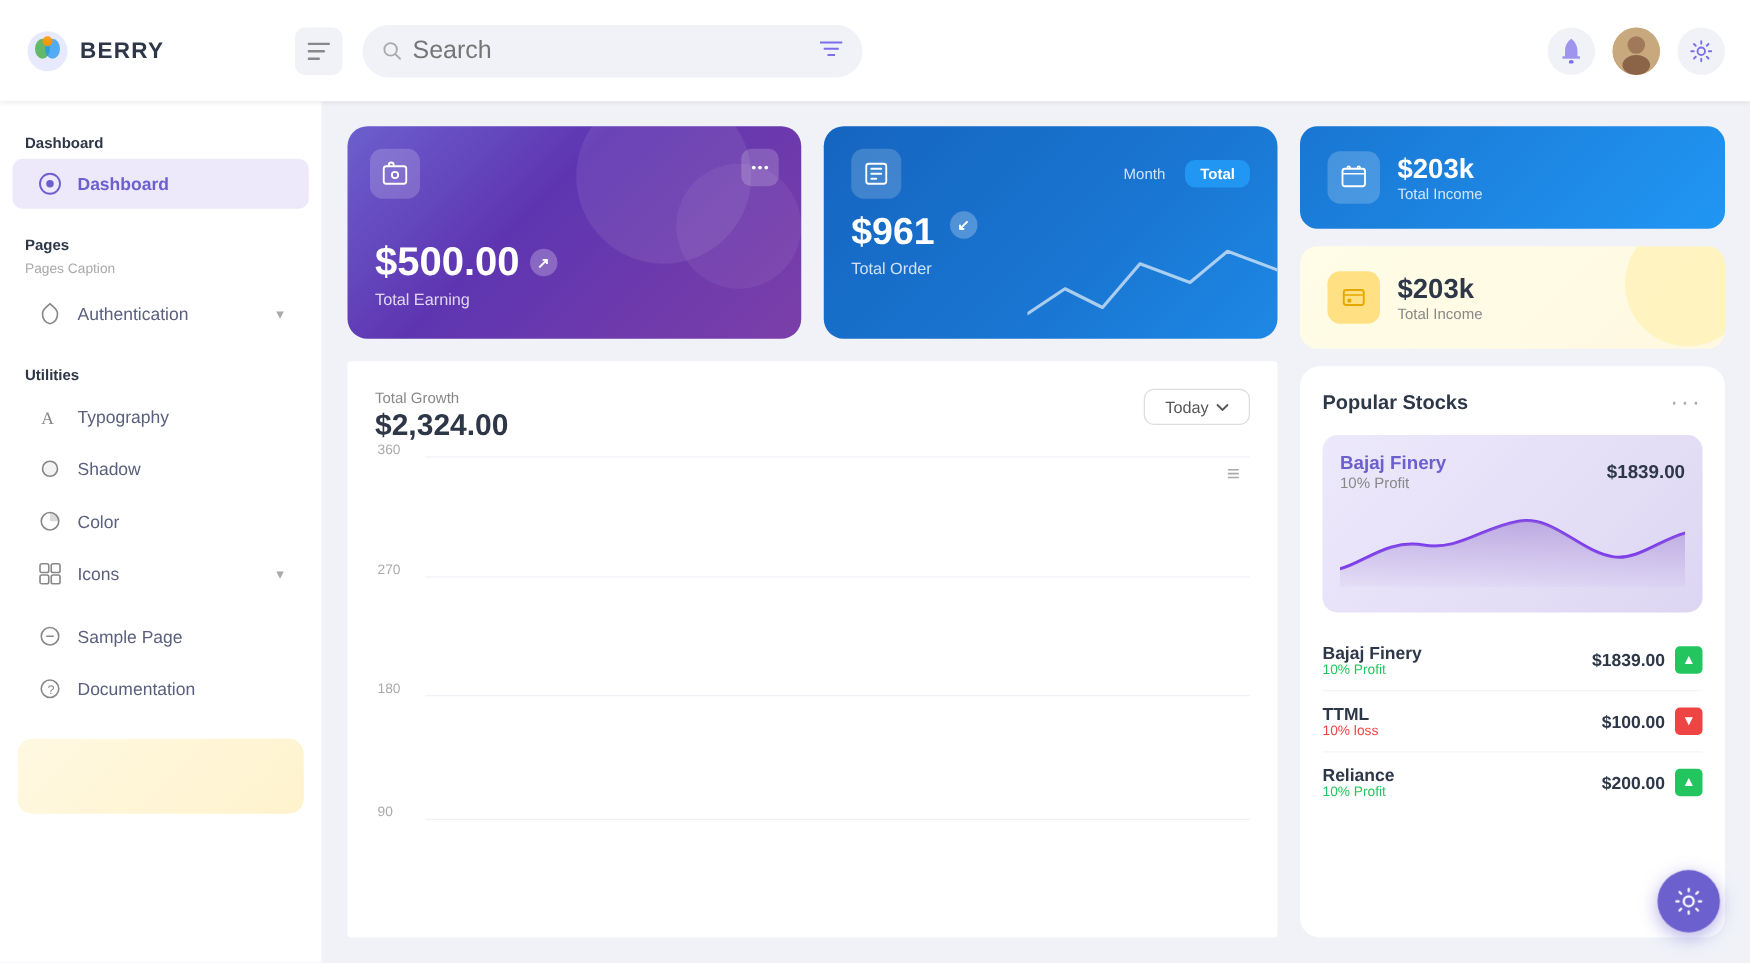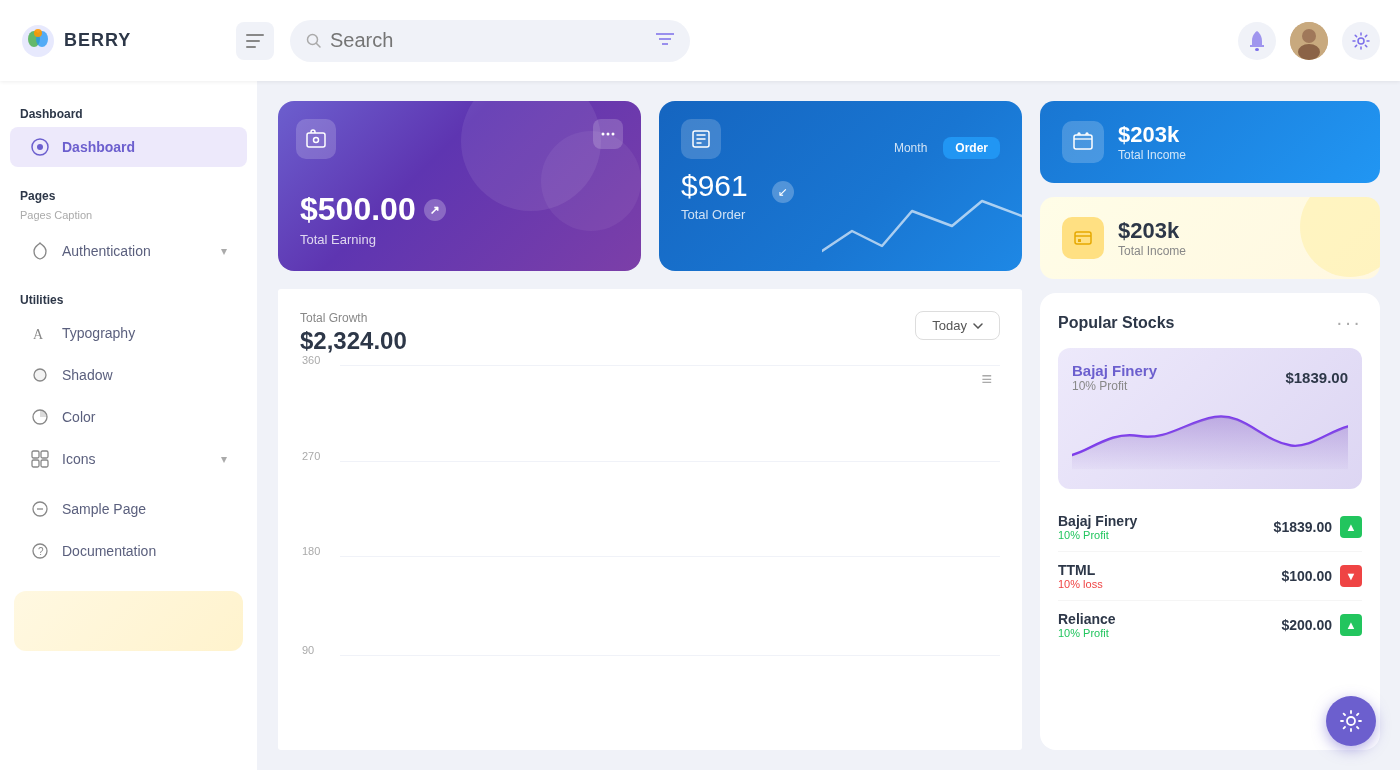--- a/index.html
+++ b/index.html
@@ -56,26 +56,26 @@
     .card-earning .card-label { font-size: 13px; color: rgba(255,255,255,0.8); margin-top: 4px; }
     .card-earning .bg-circle1 { position: absolute; width: 140px; height: 140px; border-radius: 50%; background: rgba(255,255,255,0.08); top: -30px; right: 40px; }
     .card-earning .bg-circle2 { position: absolute; width: 100px; height: 100px; border-radius: 50%; background: rgba(255,255,255,0.06); top: 30px; right: 0; }
 
     
     .card-order {
       flex: 1; border-radius: 16px; padding: 18px 22px; min-height: 170px;
       background: linear-gradient(135deg, #1565c0 0%, #1976d2 60%, #1e88e5 100%);
       color: #fff; position: relative; overflow: hidden; display: flex; flex-direction: column;
     }
-    .card-order .card-top { display: flex; align-items: flex-end; justify-content: space-between; }
+    .card-order .card-top { display: flex; align-items: center; justify-content: space-between; }
     .card-order .card-icon2 { background: rgba(255,255,255,0.18); border-radius: 10px; width: 40px; height: 40px; display: flex; align-items: center; justify-content: center; font-size: 18px; }
     .card-order .tab-group { display: flex; gap: 4px; }
     .card-order .tab-btn { padding: 4px 12px; border-radius: 8px; font-size: 12px; cursor: pointer; border: none; background: transparent; color: rgba(255,255,255,0.8); }
     .card-order .tab-btn.active { background: #2196f3; color: #fff; font-weight: 600; }
-    .card-order .card-amount2 { font-size: 30px; font-weight: 400; margin-top: 10px; display: flex; align-items: flex-end; gap: 24px; }
+    .card-order .card-amount2 { font-size: 30px; font-weight: 700; margin-top: 10px; display: flex; align-items: flex-start; gap: 12px; }
     .card-order .arrow-badge2 { background: rgba(255,255,255,0.25); border-radius: 50%; width: 22px; height: 22px; display: flex; align-items: center; justify-content: center; font-size: 12px; }
     .card-order .card-label2 { font-size: 13px; color: rgba(255,255,255,0.8); margin-top: 4px; }
     .card-order .wave-svg { position: absolute; bottom: 0; right: 0; opacity: 0.9; }
 
     
     .card-income-blue {
       border-radius: 14px; padding: 20px 22px; min-height: 80px;
       background: linear-gradient(135deg, #1976d2, #2196f3);
       color: #fff; display: flex; align-items: center; gap: 14px;
     }
@@ -313,21 +313,21 @@
         <div class="card-order">
           <div class="card-top">
             <div class="card-icon2">
               <svg width="22" height="22" viewBox="0 0 22 22" fill="none">
                 <rect x="3" y="3" width="16" height="16" rx="2" stroke="white" stroke-width="1.5" fill="none"></rect>
                 <path d="M7 7h8M7 11h8M7 15h4" stroke="white" stroke-width="1.5" stroke-linecap="round"></path>
               </svg>
             </div>
             <div class="tab-group">
               <button class="tab-btn">Month</button>
-              <button class="tab-btn active">Order</button>
+              <button class="tab-btn active">Total</button>
             </div>
           </div>
           <div class="card-amount2">
             <span>$961</span>
             <div class="arrow-badge2">↙</div>
           </div>
           <div class="card-label2">Total Order</div>
           <svg class="wave-svg" width="200" height="90" viewBox="0 0 200 90">
             <polyline points="0,70 30,50 60,65 90,30 130,45 160,20 200,35" fill="none" stroke="rgba(255,255,255,0.7)" stroke-width="2.5" stroke-linecap="round" stroke-linejoin="round"></polyline>
           </svg>

